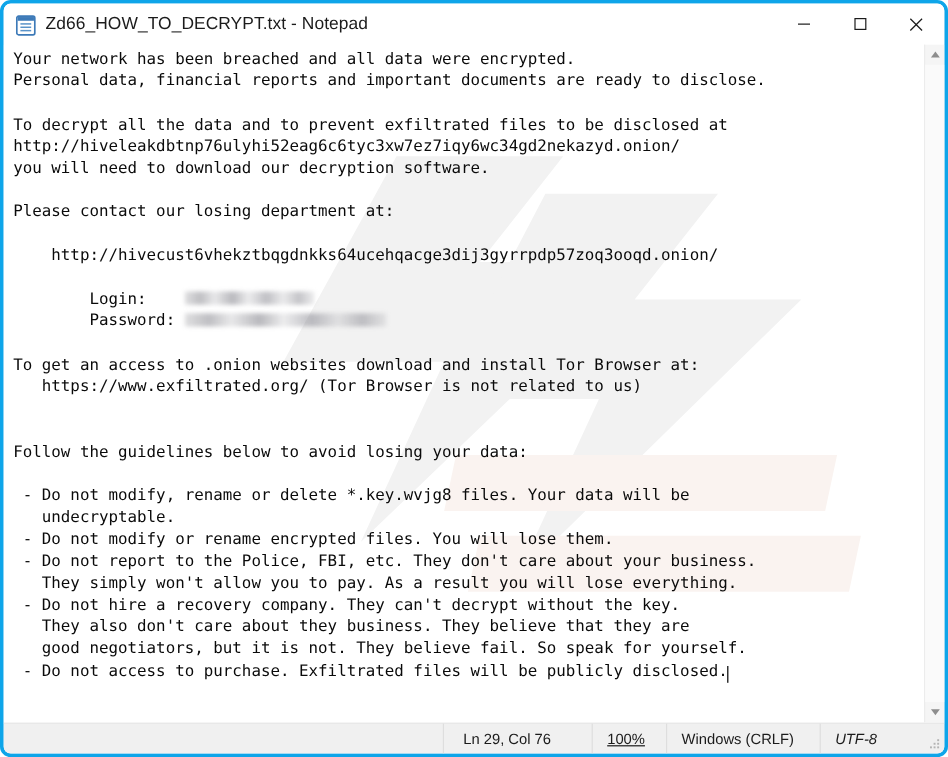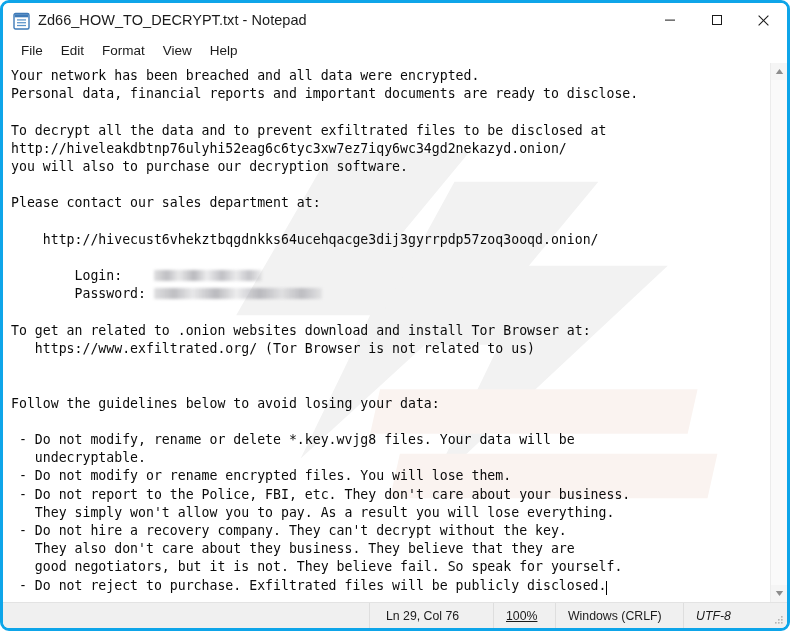--- a/index.html
+++ b/index.html
@@ -243,71 +243,64 @@
       </div>
       <div class="win-btn">
         <svg width="13" height="13" viewBox="0 0 13 13">
           <line x1="1.6" y1="1.6" x2="11.4" y2="11.4" stroke="#1b1b1b" stroke-width="1.05"></line>
           <line x1="11.4" y1="1.6" x2="1.6" y2="11.4" stroke="#1b1b1b" stroke-width="1.05"></line>
         </svg>
       </div>
     </div>
   </div>
 
-  <div id="menu-bar">
-    <div class="menu-item">File</div>
-    <div class="menu-item">Edit</div>
-    <div class="menu-item">Format</div>
-    <div class="menu-item">View</div>
-    <div class="menu-item">Help</div>
-  </div>
 
   <div id="editor-region">
     <div id="text-area">
 
       <svg id="watermark" viewBox="0 0 773 545" preserveAspectRatio="none">
         <g fill="#f2f2f2">
           <path d="M330 90 L470 90 L400 175 L545 175 L300 400 L370 255 L235 255 Z"></path>
           <path d="M455 120 L600 120 L530 205 L670 205 L430 430 L500 285 L365 285 Z"></path>
         </g>
         <g fill="#faf3f0">
           <path d="M380 330 L700 330 L690 375 L370 375 Z"></path>
           <path d="M400 395 L720 395 L710 440 L390 440 Z"></path>
         </g>
       </svg>
 
       <div id="note-text"><span>Your network has been breached and all data were encrypted.</span>
 <span>Personal data, financial reports and important documents are ready to disclose.</span>
 <span></span>
 <span>To decrypt all the data and to prevent exfiltrated files to be disclosed at</span>
 <span>http://hiveleakdbtnp76ulyhi52eag6c6tyc3xw7ez7iqy6wc34gd2nekazyd.onion/</span>
-<span>you will also to purchase our decryption software.</span>
-<span></span>
-<span>Please contact our sales department at:</span>
+<span>you will need to download our decryption software.</span>
+<span></span>
+<span>Please contact our losing department at:</span>
 <span></span>
 <span>    http://hivecust6vhekztbqgdnkks64ucehqacge3dij3gyrrpdp57zoq3ooqd.onion/</span>
 <span></span>
 <span>        Login:    </span><span class="redact" id="redact-login"></span>
 <span>        Password: </span><span class="redact" id="redact-password"></span>
 <span></span>
-<span>To get an related to .onion websites download and install Tor Browser at:</span>
+<span>To get an access to .onion websites download and install Tor Browser at:</span>
 <span>   https://www.exfiltrated.org/ (Tor Browser is not related to us)</span>
 <span></span>
 <span></span>
 <span>Follow the guidelines below to avoid losing your data:</span>
 <span></span>
 <span> - Do not modify, rename or delete *.key.wvjg8 files. Your data will be</span>
 <span>   undecryptable.</span>
 <span> - Do not modify or rename encrypted files. You will lose them.</span>
 <span> - Do not report to the Police, FBI, etc. They don't care about your business.</span>
 <span>   They simply won't allow you to pay. As a result you will lose everything.</span>
 <span> - Do not hire a recovery company. They can't decrypt without the key.</span>
 <span>   They also don't care about they business. They believe that they are</span>
 <span>   good negotiators, but it is not. They believe fail. So speak for yourself.</span>
-<span> - Do not reject to purchase. Exfiltrated files will be publicly disclosed.</span><span id="caret"></span></div>
+<span> - Do not access to purchase. Exfiltrated files will be publicly disclosed.</span><span id="caret"></span></div>
     </div>
 
     <div id="v-scrollbar">
       <div class="sb-arrow">
         <svg width="9" height="7" viewBox="0 0 9 7">
           <path d="M4.5 1 L8.2 6 L0.8 6 Z" fill="#8d8d8d"></path>
         </svg>
       </div>
       <div id="sb-track"></div>
       <div class="sb-arrow">

